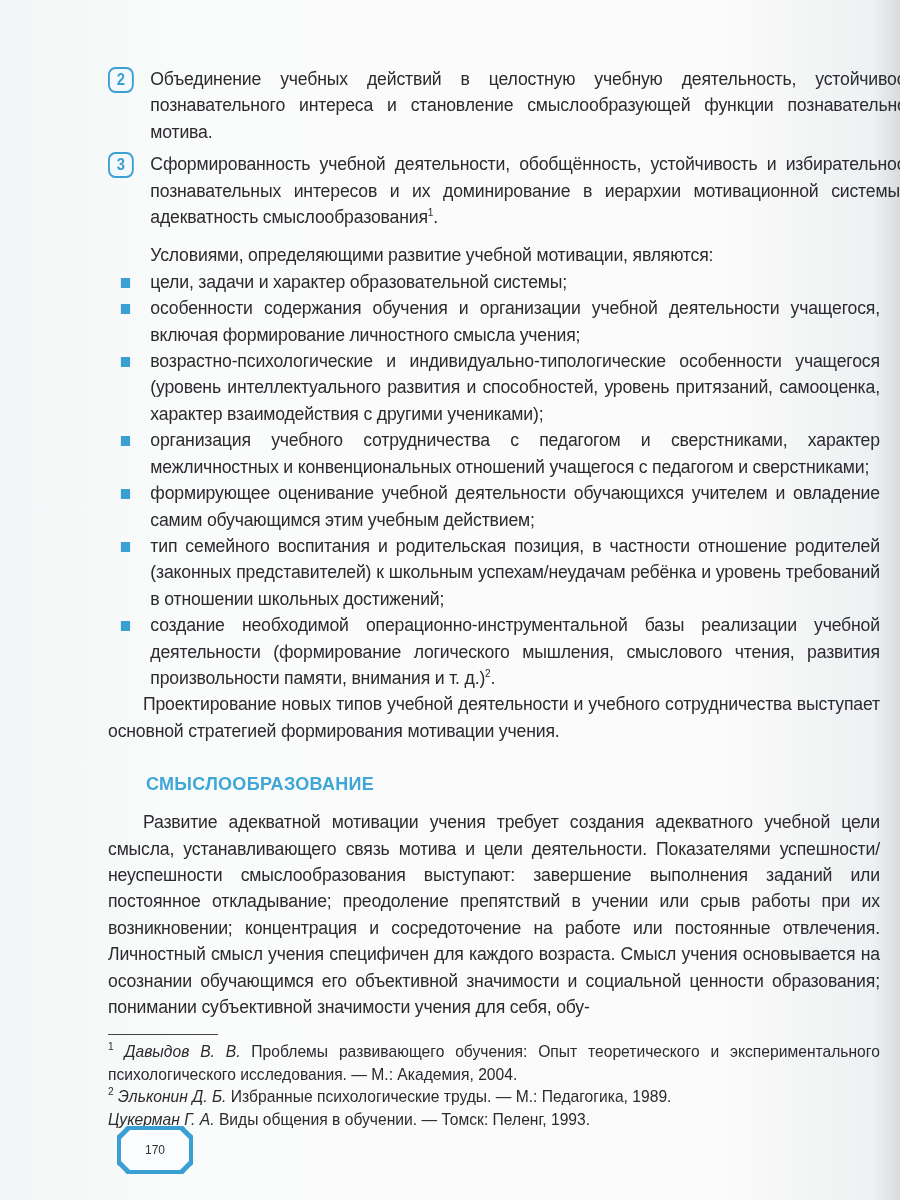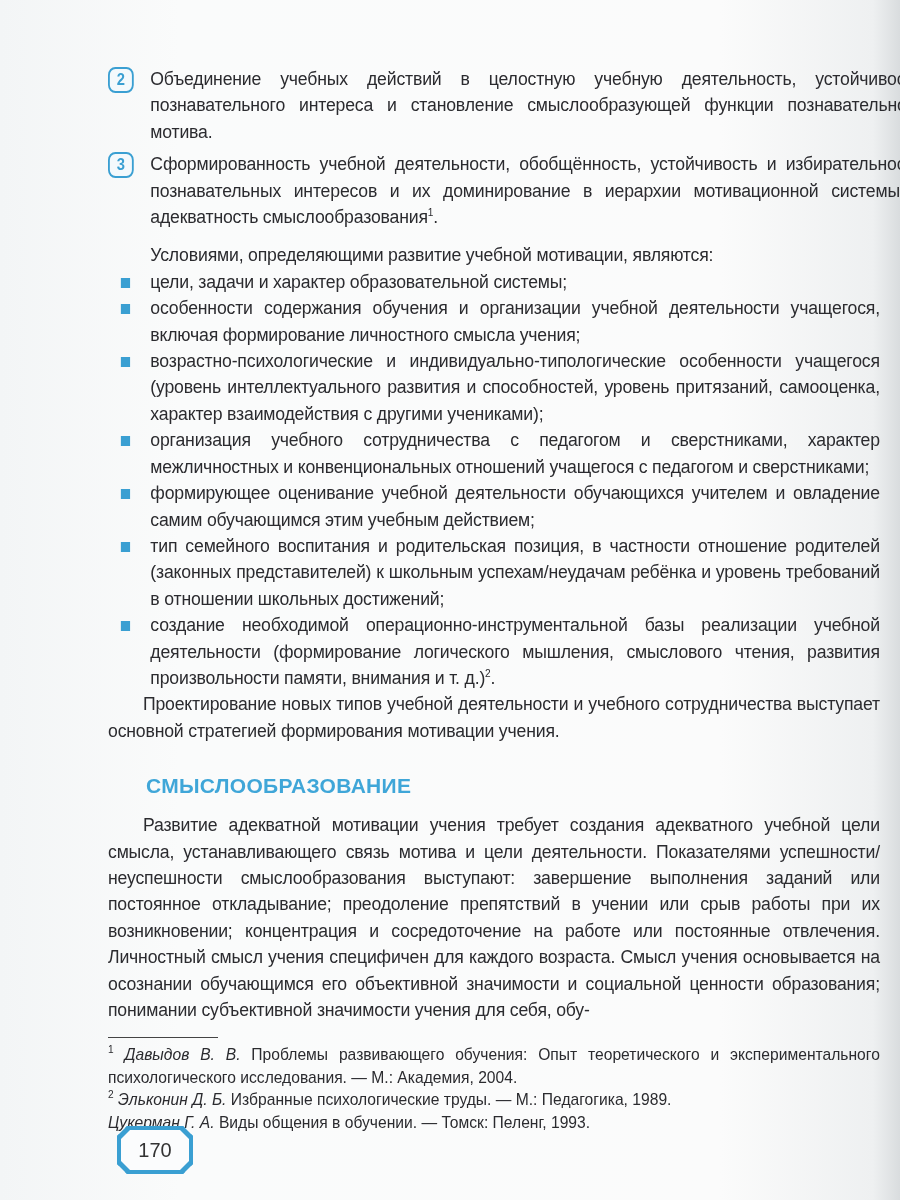--- a/index.html
+++ b/index.html
@@ -80,21 +80,21 @@
     .summary {
       text-indent: 38px;
       margin-top: 0;
     }
     .section-heading {
       margin-top: 30px;
       margin-bottom: 14px;
       padding-left: 38px;
       color: #3fa6d8;
       font-weight: bold;
-      font-size: 21px;
+      font-size: 18px;
       letter-spacing: 0.3px;
     }
     .para {
       text-indent: 38px;
     }
     .footnote-rule {
       width: 110px;
       height: 1px;
       background: #444;
       margin-top: 14px;
@@ -121,21 +121,21 @@
       box-sizing: border-box;
       clip-path: polygon(10px 0, calc(100% - 10px) 0, 100% 10px, 100% calc(100% - 10px), calc(100% - 10px) 100%, 10px 100%, 0 calc(100% - 10px), 0 10px);
       background: #3a9fd2;
     }
     .page-number-inner {
       position: absolute;
       left: 2px; top: 2px; right: 2px; bottom: 2px;
       background: #fbfcfd;
       clip-path: polygon(9px 0, calc(100% - 9px) 0, 100% 9px, 100% calc(100% - 9px), calc(100% - 9px) 100%, 9px 100%, 0 calc(100% - 9px), 0 9px);
       color: #333;
-      font-size: 20px;
+      font-size: 12px;
       text-align: center;
       line-height: 40px;
     }
   </style>
 </head>
 <body>
 
 <div class="page">
   <div class="content">
 

